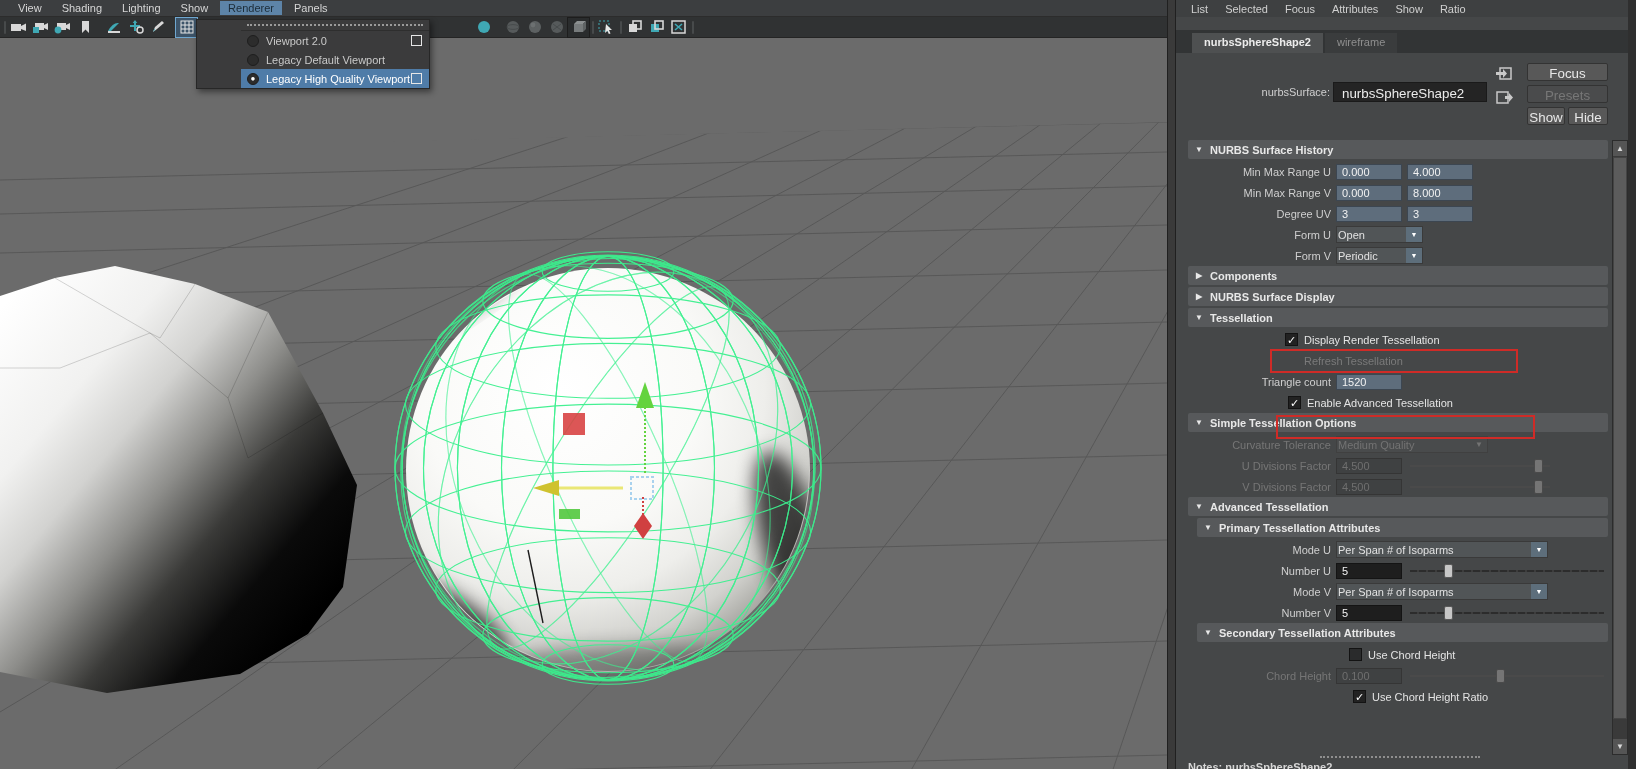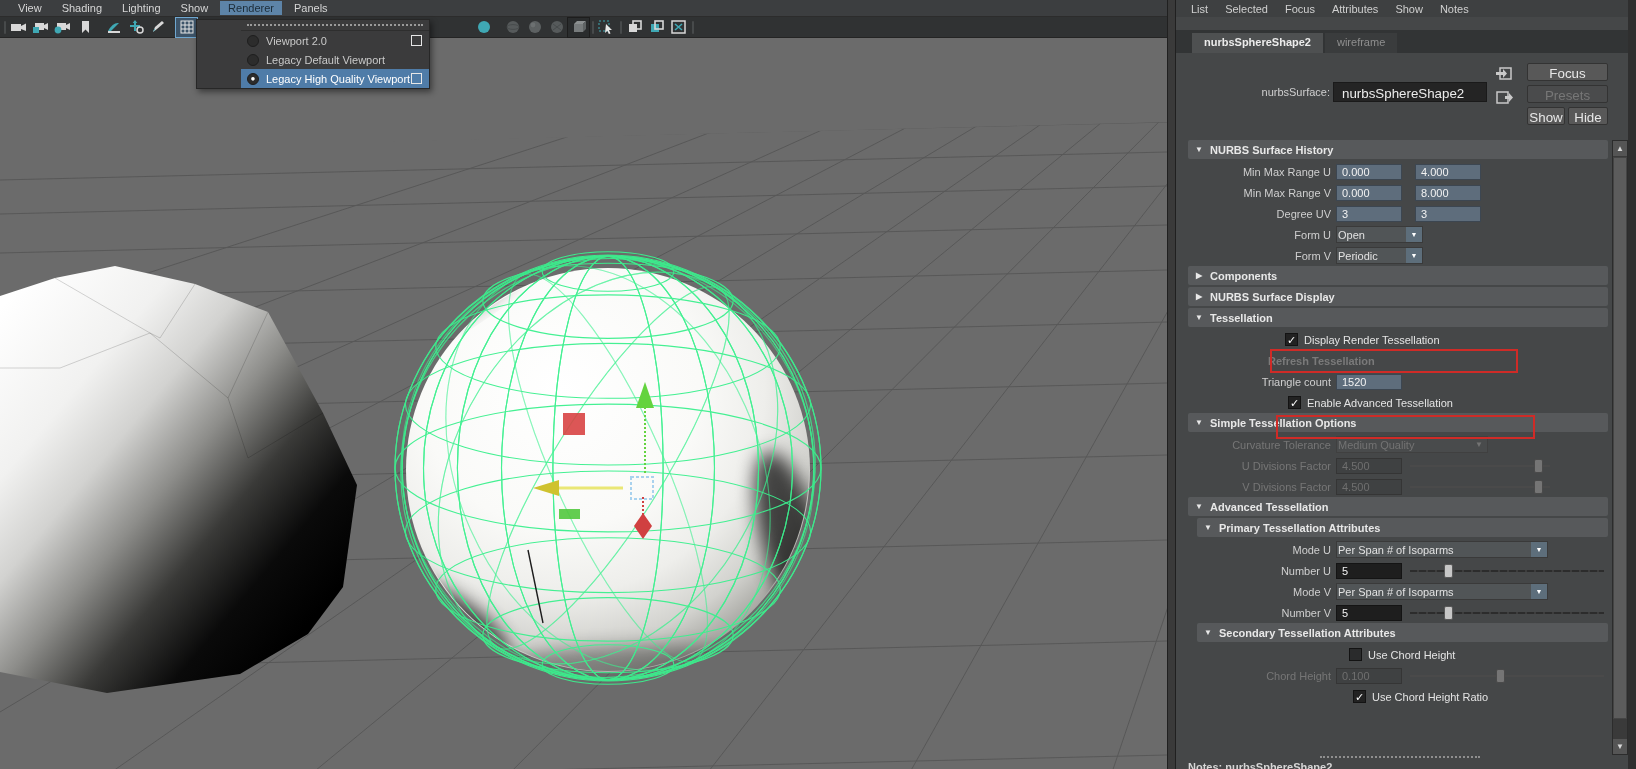--- a/index.html
+++ b/index.html
@@ -61,40 +61,40 @@
 
   #ae-scroll { position:absolute; left:12px; top:140px; width:420px; height:587px; overflow:hidden; }
   .sect { height:19px; background:#57595b; border-radius:2px; display:flex; align-items:center;
           font-weight:bold; color:#e8e8e8; margin-bottom:2px; }
   .sect .tri { width:22px; text-align:center; font-size:8px; color:#e8e8e8; }
   .sect.indent { margin-left:9px; }
   .arow { height:21px; display:flex; align-items:center; }
   .albl { width:148px; text-align:right; padding-right:5px; color:#cfcfcf; }
   .albl.dis, .dis { color:#767676; }
   .fld { width:66px; height:16px; padding:1px 0 0 5px; color:#f2f2f2; background:#5e6d7c; border:1px solid #3c4651; }
-  .fld2 { margin-left:13px; }
+  .fld2 { margin-left:5px; }
   .fld.dark { background:#1e1e1e; border-color:#141414; }
   .fld.disdark { background:#3f4142; border-color:#353535; color:#6f6f6f; }
   .dd { height:17px; background:#515557; border:1px solid #3a3a3a; display:flex; align-items:center; color:#e2e2e2; }
   .dd .val { flex:1; padding-left:1px; }
   .dd .arr { width:16px; height:100%; background:#5d6e7b; display:flex; align-items:center; justify-content:center;
              font-size:7px; color:#fff; }
   .dd.disabled { background:#494b4c; color:#737373; border-color:#404040; }
   .dd.disabled .arr { background:transparent; color:#737373; font-size:8px; }
   .cb { width:13px; height:13px; background:#222; border:1px solid #131313; color:#fff; font-size:11px;
         line-height:12px; text-align:center; margin-right:6px; }
   .cb.un { color:transparent; background:#2a2b2c; }
   .cblbl { color:#e4e4e4;text-align:right; }
   .slider { position:relative; flex:1; height:14px; margin:0 4px 0 8px; }
   .slider .track { position:absolute; left:0; right:0; top:6px; height:2px;
         background:repeating-linear-gradient(90deg,#2c2c2c 0 7px,#3d3d3d 7px 9px); }
   .slider .hnd { position:absolute; top:0; width:9px; height:14px; background:#c7c7c7; border:1px solid #5a5a5a; border-radius:2px; }
   .slider.dis .track { background:#4a4a4a; }
   .slider.dis .hnd { background:#757575; border-color:#4a4a4a; }
-  .refresh { color:#7a7a7a; margin-left:80px;font-weight:bold; }
+  .refresh { color:#7a7a7a; margin-left:116px; }
 
   .redbox { position:absolute; border:2px solid #cf2b27; pointer-events:none; z-index:20; }
 
   #notes-split { position:absolute; left:144px; top:756px; width:160px; border-top:2px dotted #8f8f8f; }
   #ae-notes { position:absolute; left:12px; top:761px; font-weight:bold; color:#d6d6d6; }
 
   
   #ae-sb { position:absolute; left:1612px; top:140px; width:16px; height:615px; background:#3a3a3a; border:1px solid #2c2c2c; }
   .sb-arr { position:absolute; left:0; width:14px; height:15px; background:#555; color:#d9d9d9; font-size:8px;
             text-align:center; line-height:15px; }
@@ -404,21 +404,21 @@
   <div id="divider"></div>
 
   <div id="ae">
 
     <div id="ae-menubar">
       <span class="amenu">List</span>
       <span class="amenu">Selected</span>
       <span class="amenu">Focus</span>
       <span class="amenu">Attributes</span>
       <span class="amenu">Show</span>
-      <span class="amenu">Notes</span>
+      <span class="amenu">Ratio</span>
     </div>
 
     <div id="ae-tabstrip">
       <span class="atab active">nurbsSphereShape2</span>
       <span class="atab">wireframe</span>
     </div>
 
     <div id="surface-row">
       <span id="surface-label">nurbsSurface:</span>
       <input id="surface-field" readonly="" value="nurbsSphereShape2" style="">

